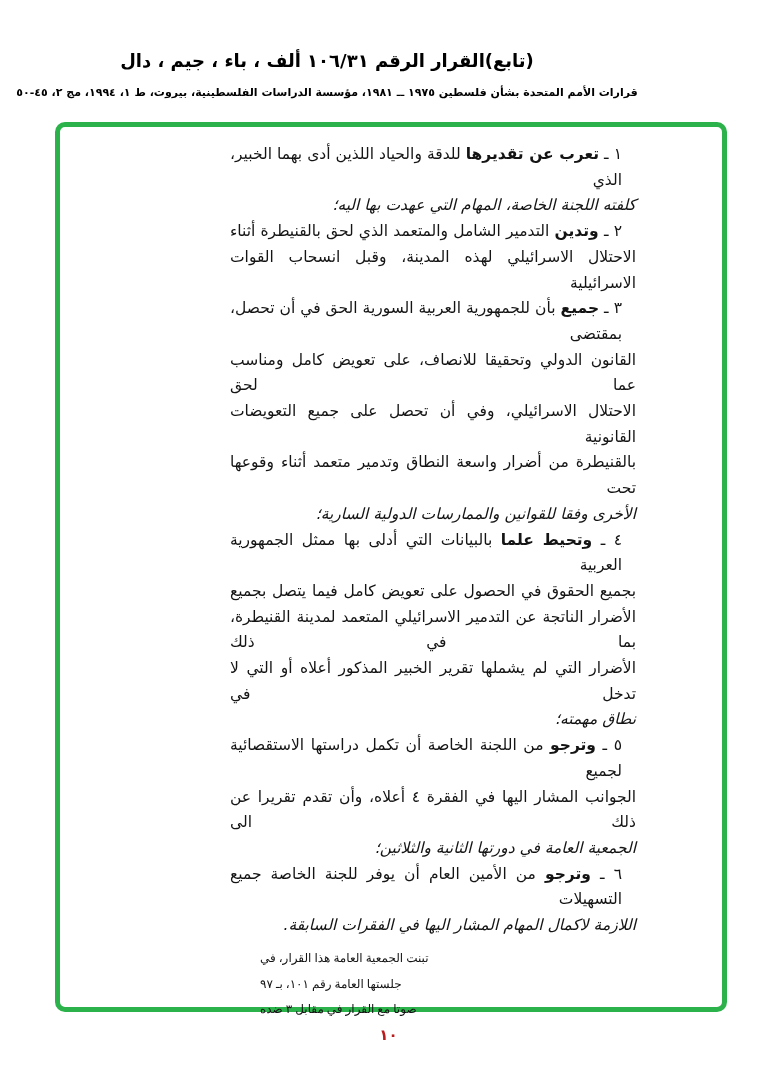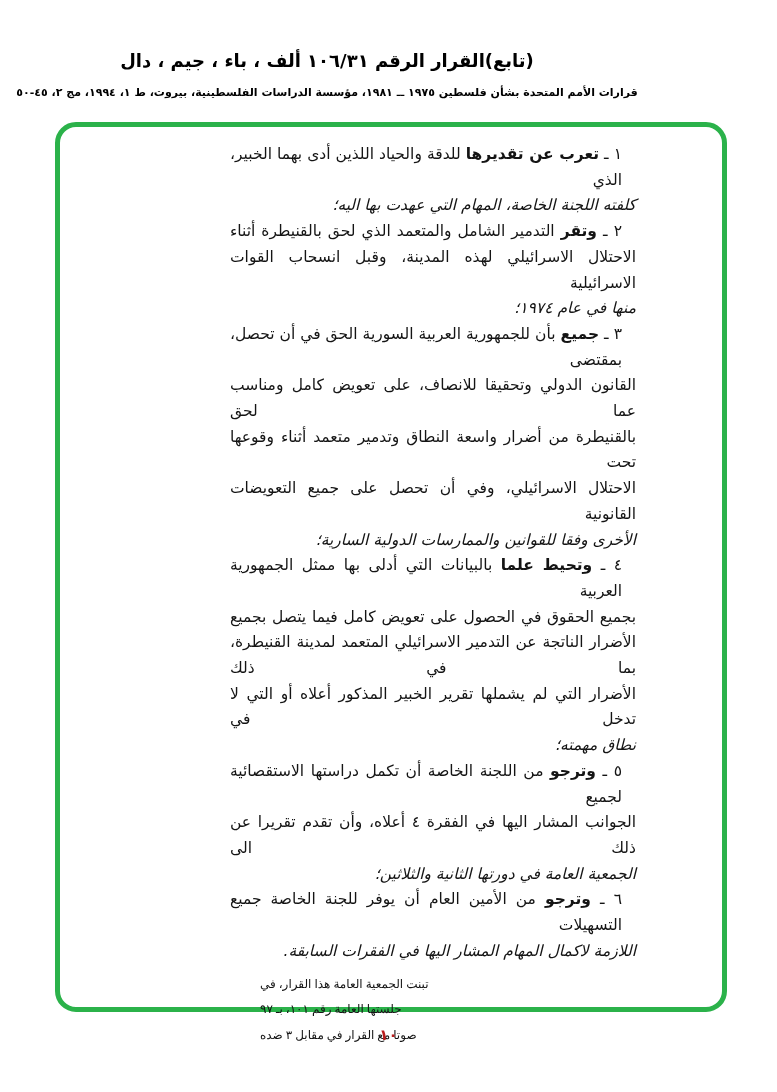--- a/index.html
+++ b/index.html
@@ -5,21 +5,21 @@
   html,body{margin:0;padding:0;}
   body{
     width:777px;height:1092px;position:relative;background:#ffffff;
     font-family:"DejaVu Sans",sans-serif;color:#141414;overflow:hidden;
   }
   .hdr{position:absolute;left:0;width:654px;text-align:center;direction:rtl;color:#000;}
   .hdr.title{top:50px;font-size:18px;font-weight:bold;letter-spacing:0;}
   .hdr.source{top:86px;font-size:11px;font-weight:bold;}
   .hlbox{
     position:absolute;left:55px;top:122px;width:672px;height:890px;
-    border:5px solid #2bb24a;border-radius:21px;box-sizing:border-box;background:transparent;
+    border:5px solid #2bb24a;border-radius:10px;box-sizing:border-box;background:transparent;
   }
   .textcol{
     position:absolute;right:86px;top:15px;width:406px;direction:rtl;
     font-size:15.5px;line-height:25.7px;
   }
   .bl{direction:rtl;}
   .jl{text-align:justify;text-align-last:justify;}
   .end{text-align:right;font-style:italic;}
   .ind{padding-right:14px;}
   .bl b{font-weight:bold;}
@@ -34,27 +34,26 @@
 <body>
 
 <div class="hdr title">(تابع)القرار الرقم ١٠٦/٣١ ألف ، باء ، جيم ، دال</div>
 <div class="hdr source">قرارات الأمم المتحدة بشأن فلسطين ١٩٧٥ ــ ١٩٨١، مؤسسة الدراسات الفلسطينية، بيروت، ط ١، ١٩٩٤، مج ٢، ٤٥-٥٠</div>
 
 <div class="hlbox">
   <div class="textcol">
 
     <div class="bl jl ind"><span>١ ـ </span><b>تعرب عن تقديرها</b><span> للدقة والحياد اللذين أدى بهما الخبير، الذي</span></div>
     <div class="bl end">كلفته اللجنة الخاصة، المهام التي عهدت بها اليه؛</div>
-    <div class="bl jl ind"><span>٢ ـ </span><b>وتقر</b><span> التدمير الشامل والمتعمد الذي لحق بالقنيطرة أثناء</span></div>
+    <div class="bl jl ind"><span>٢ ـ </span><b>وتدين</b><span> التدمير الشامل والمتعمد الذي لحق بالقنيطرة أثناء</span></div>
     <div class="bl jl">الاحتلال الاسرائيلي لهذه المدينة، وقبل انسحاب القوات الاسرائيلية</div>
-    <div class="bl end">منها في عام ١٩٧٤؛</div>
     <div class="bl jl ind"><span>٣ ـ </span><b>جميع</b><span> بأن للجمهورية العربية السورية الحق في أن تحصل، بمقتضى</span></div>
     <div class="bl jl">القانون الدولي وتحقيقا للانصاف، على تعويض كامل ومناسب عما لحق</div>
+    <div class="bl jl">الاحتلال الاسرائيلي، وفي أن تحصل على جميع التعويضات القانونية</div>
     <div class="bl jl">بالقنيطرة من أضرار واسعة النطاق وتدمير متعمد أثناء وقوعها تحت</div>
-    <div class="bl jl">الاحتلال الاسرائيلي، وفي أن تحصل على جميع التعويضات القانونية</div>
     <div class="bl end">الأخرى وفقا للقوانين والممارسات الدولية السارية؛</div>
     <div class="bl jl ind"><span>٤ ـ </span><b>وتحيط علما</b><span> بالبيانات التي أدلى بها ممثل الجمهورية العربية</span></div>
     <div class="bl jl">بجميع الحقوق في الحصول على تعويض كامل فيما يتصل بجميع</div>
     <div class="bl jl">الأضرار الناتجة عن التدمير الاسرائيلي المتعمد لمدينة القنيطرة، بما في ذلك</div>
     <div class="bl jl">الأضرار التي لم يشملها تقرير الخبير المذكور أعلاه أو التي لا تدخل في</div>
     <div class="bl end">نطاق مهمته؛</div>
     <div class="bl jl ind"><span>٥ ـ </span><b>وترجو</b><span> من اللجنة الخاصة أن تكمل دراستها الاستقصائية لجميع</span></div>
     <div class="bl jl">الجوانب المشار اليها في الفقرة ٤ أعلاه، وأن تقدم تقريرا عن ذلك الى</div>
     <div class="bl end">الجمعية العامة في دورتها الثانية والثلاثين؛</div>
     <div class="bl jl ind"><span>٦ ـ </span><b>وترجو</b><span> من الأمين العام أن يوفر للجنة الخاصة جميع التسهيلات</span></div>

